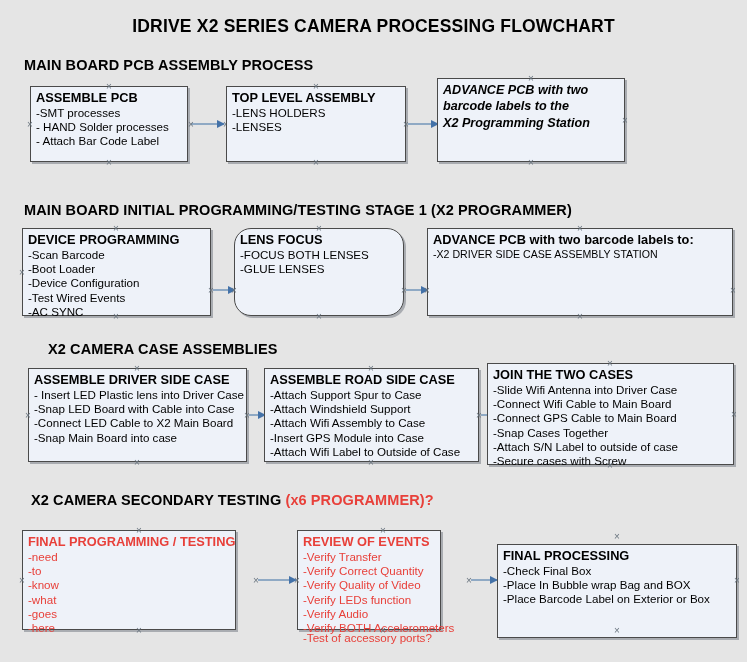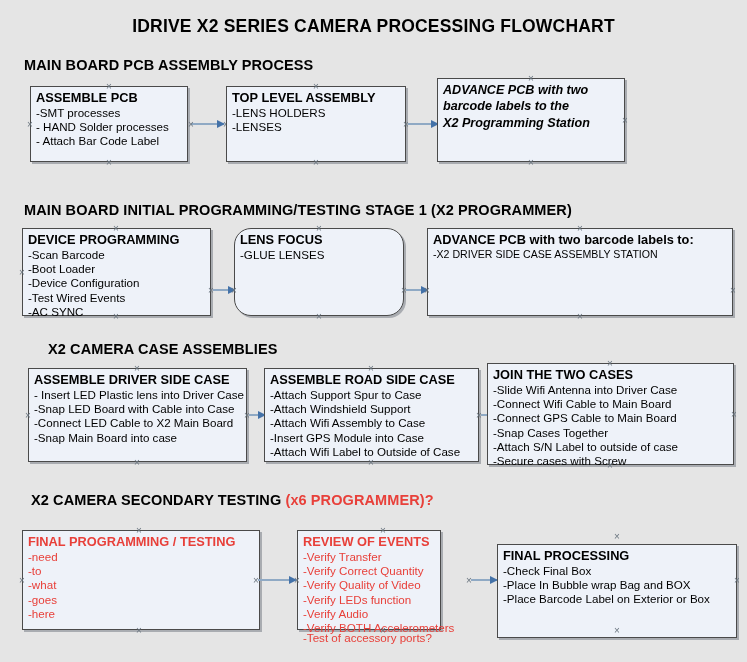--- a/index.html
+++ b/index.html
@@ -179,20 +179,21 @@
   </div>
   <div class="handle" style="left:22px;  top:272px;"></div>
   <div class="handle" style="left:116px; top:228px;"></div>
   <div class="handle" style="left:116px; top:316px;"></div>
   <div class="handle" style="left:211px; top:290px;"></div>
 
   <div class="conn" style="left:213px; top:289px; width:22px;"></div>
 
   <div class="node" style="left:234px; top:228px; width:170px; height:88px;border-radius:17px;">
     <div class="title">LENS FOCUS</div>
+    <div class="line">-FOCUS BOTH LENSES</div>
     <div class="line">-GLUE LENSES</div>
   </div>
   <div class="handle" style="left:234px; top:290px;"></div>
   <div class="handle" style="left:319px; top:228px;"></div>
   <div class="handle" style="left:319px; top:316px;"></div>
   <div class="handle" style="left:404px; top:290px;"></div>
 
   <div class="conn" style="left:406px; top:289px; width:22px;"></div>
 
   <div class="node small" style="left:427px; top:228px; width:306px; height:88px;">
@@ -247,24 +248,25 @@
   </div>
   <div class="handle" style="left:610px; top:363px;"></div>
   <div class="handle" style="left:610px; top:465px;"></div>
   <div class="handle" style="left:734px; top:414px;"></div>
 
   <div class="section-title" style="left:31px; top:492px;">
     <span>X2 CAMERA SECONDARY TESTING</span>
     <span class="accent">(x6 PROGRAMMER)?</span>
   </div>
 
-  <div class="node red" style="left:22px; top:530px; width:238px; height:100px;">
+  <div class="node red" style="left:22px; top:530px; width:214px; height:100px;">
     <div class="title">FINAL PROGRAMMING / TESTING</div>
     <div class="line">-need</div>
     <div class="line">-to</div>
+    <div class="line">-know</div>
     <div class="line">-what</div>
     <div class="line">-goes</div>
     <div class="line">-here</div>
   </div>
   <div class="handle" style="left:22px;  top:580px;"></div>
   <div class="handle" style="left:139px; top:530px;"></div>
   <div class="handle" style="left:139px; top:630px;"></div>
   <div class="handle" style="left:256px; top:580px;"></div>
 
   <div class="conn" style="left:258px; top:579px; width:38px;"></div>

